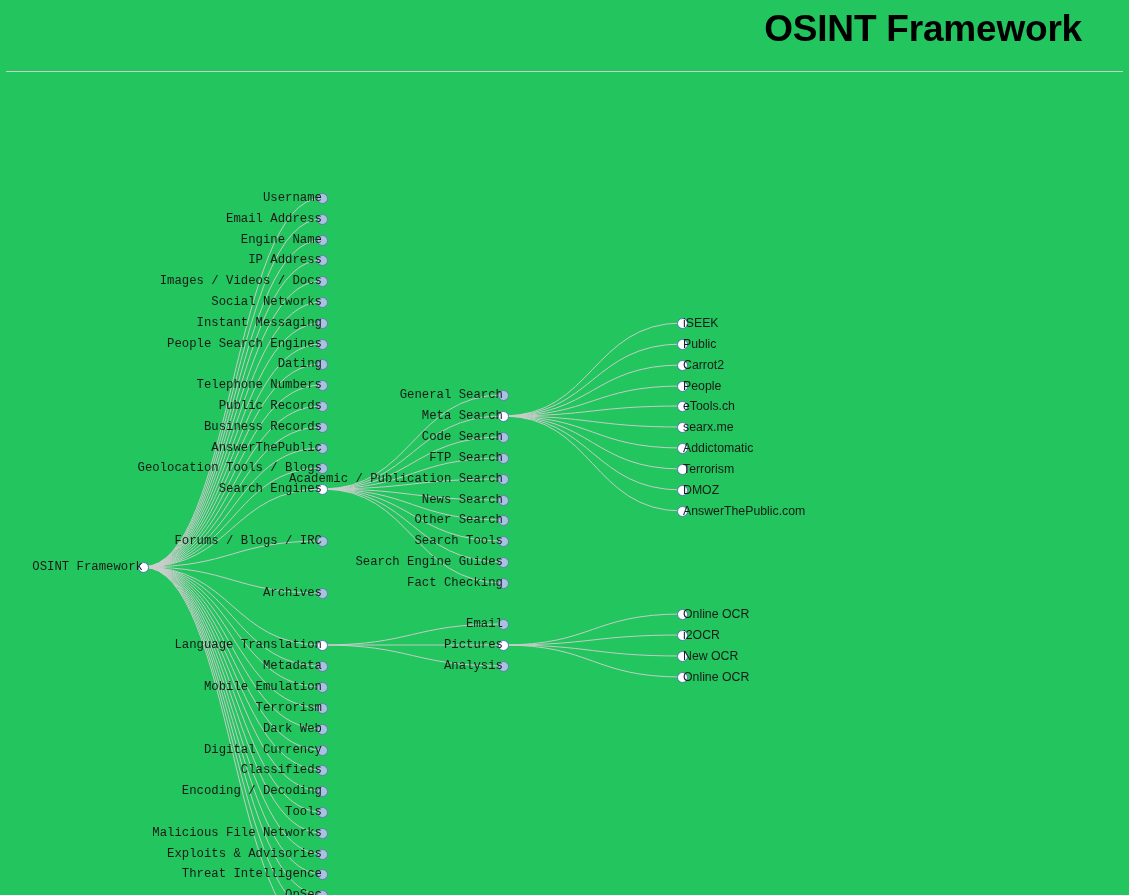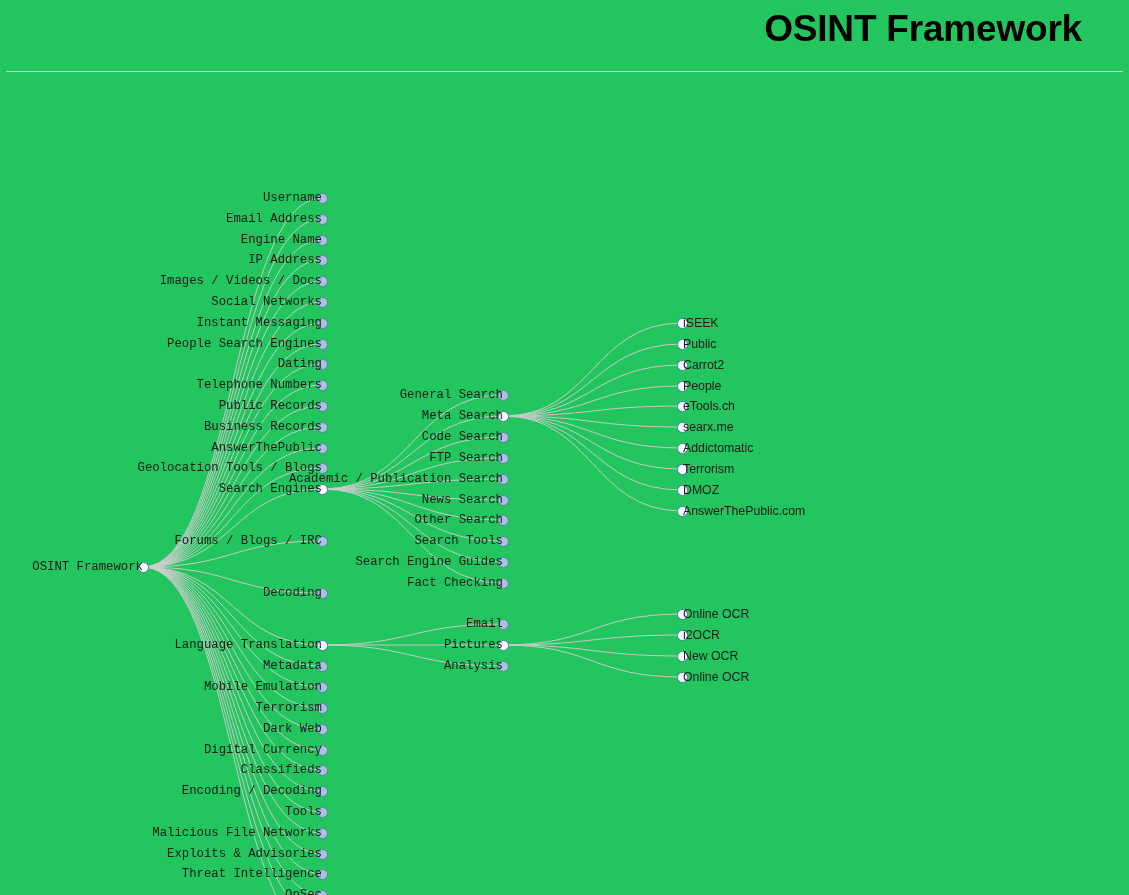--- a/index.html
+++ b/index.html
@@ -243,21 +243,21 @@
         <div class="node lbl-left" style="left: 322px; top: 417px;">
           <span class="circle"></span>
           <span class="label">Search Engines</span>
         </div>
         <div class="node collapsed lbl-left" style="left: 322px; top: 469px;">
           <span class="circle"></span>
           <span class="label">Forums / Blogs / IRC</span>
         </div>
         <div class="node collapsed lbl-left" style="left: 322px; top: 521px;">
           <span class="circle"></span>
-          <span class="label">Decoding</span>
+          <span class="label">Archives</span>
         </div>
         <div class="node lbl-left" style="left: 322px; top: 573px;">
           <span class="circle"></span>
           <span class="label">Language Translation</span>
         </div>
         <div class="node collapsed lbl-left" style="left: 322px; top: 594px;">
           <span class="circle"></span>
           <span class="label">Metadata</span>
         </div>
         <div class="node collapsed lbl-left" style="left: 322px; top: 615px;">

